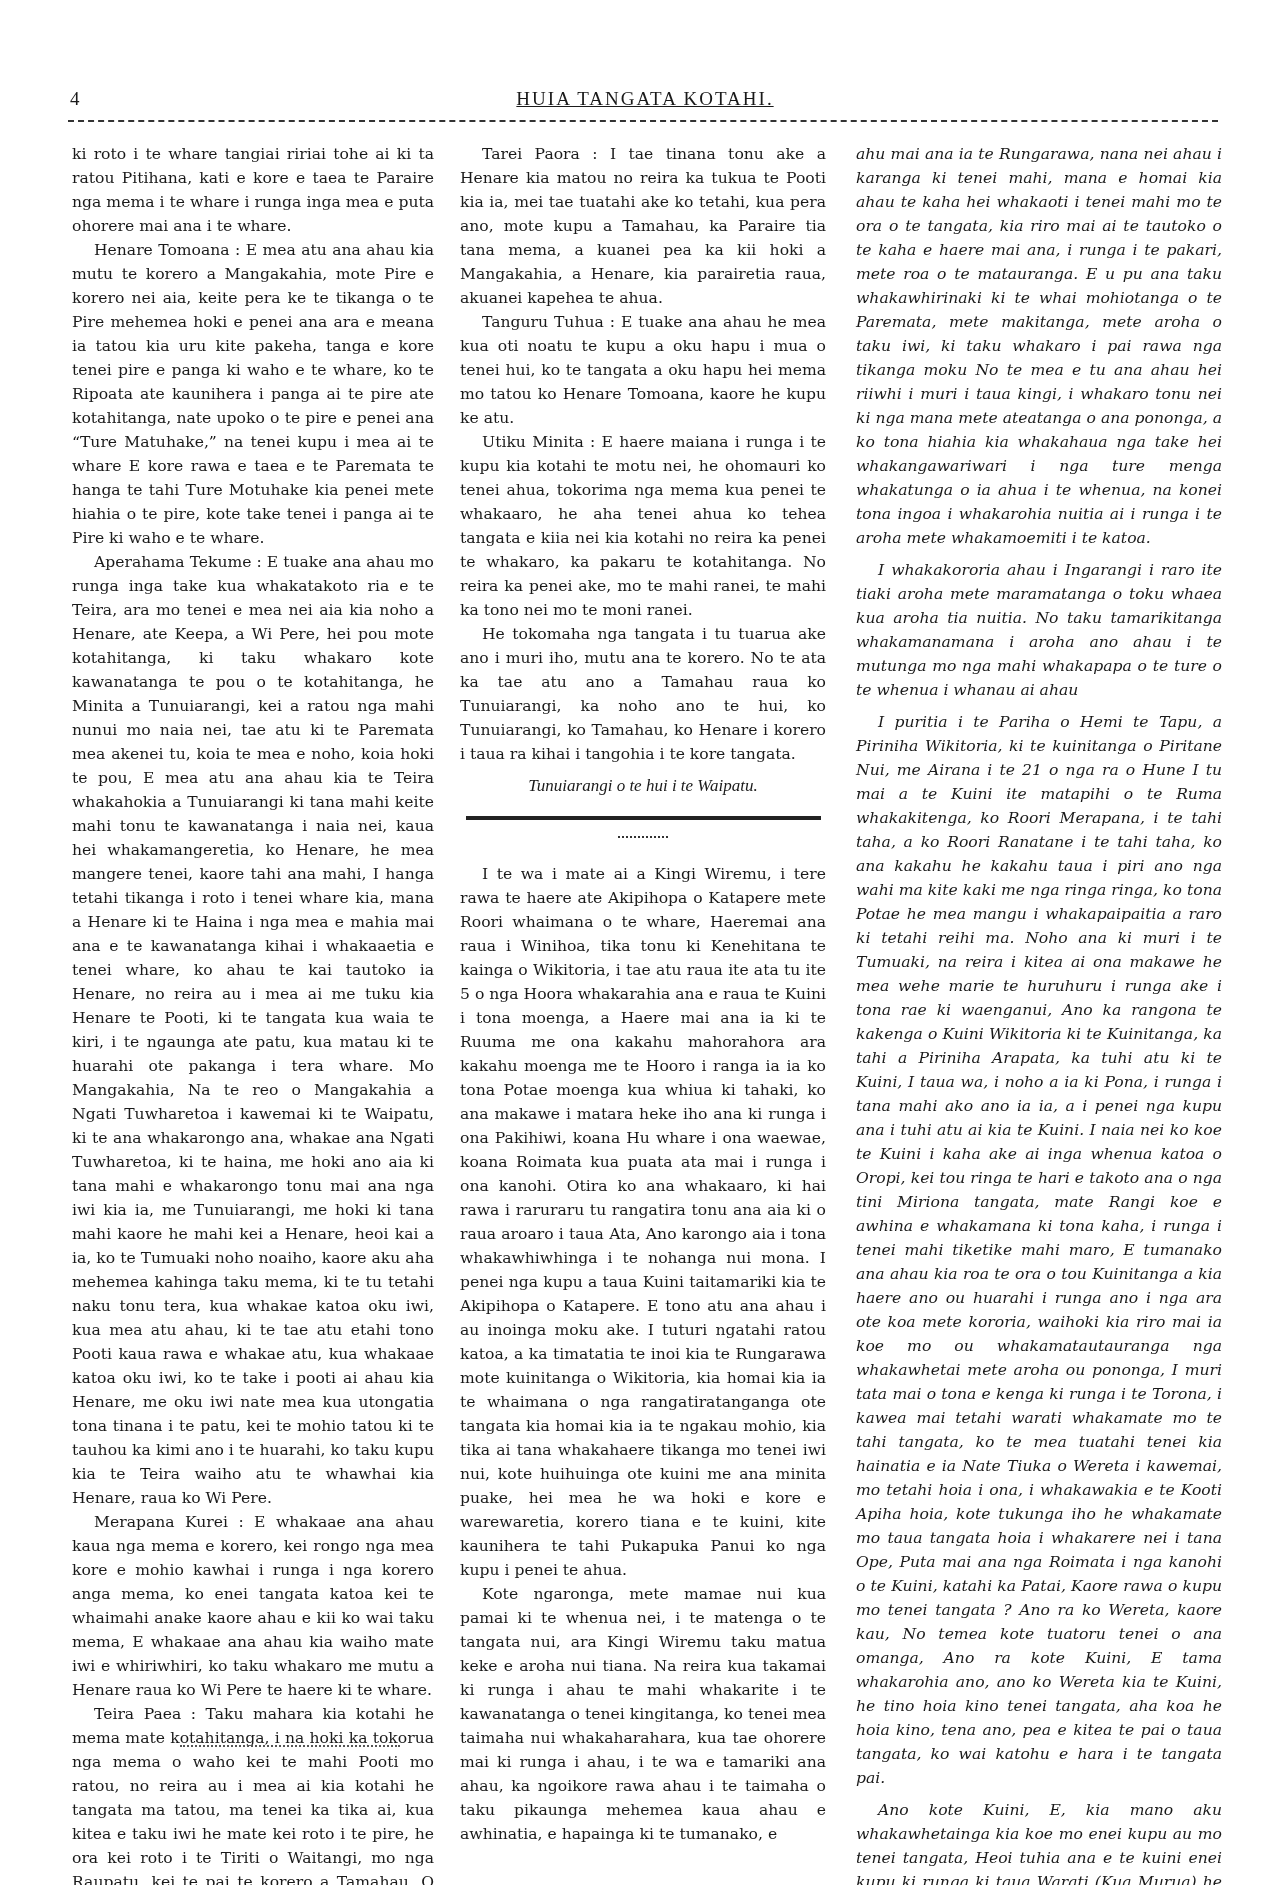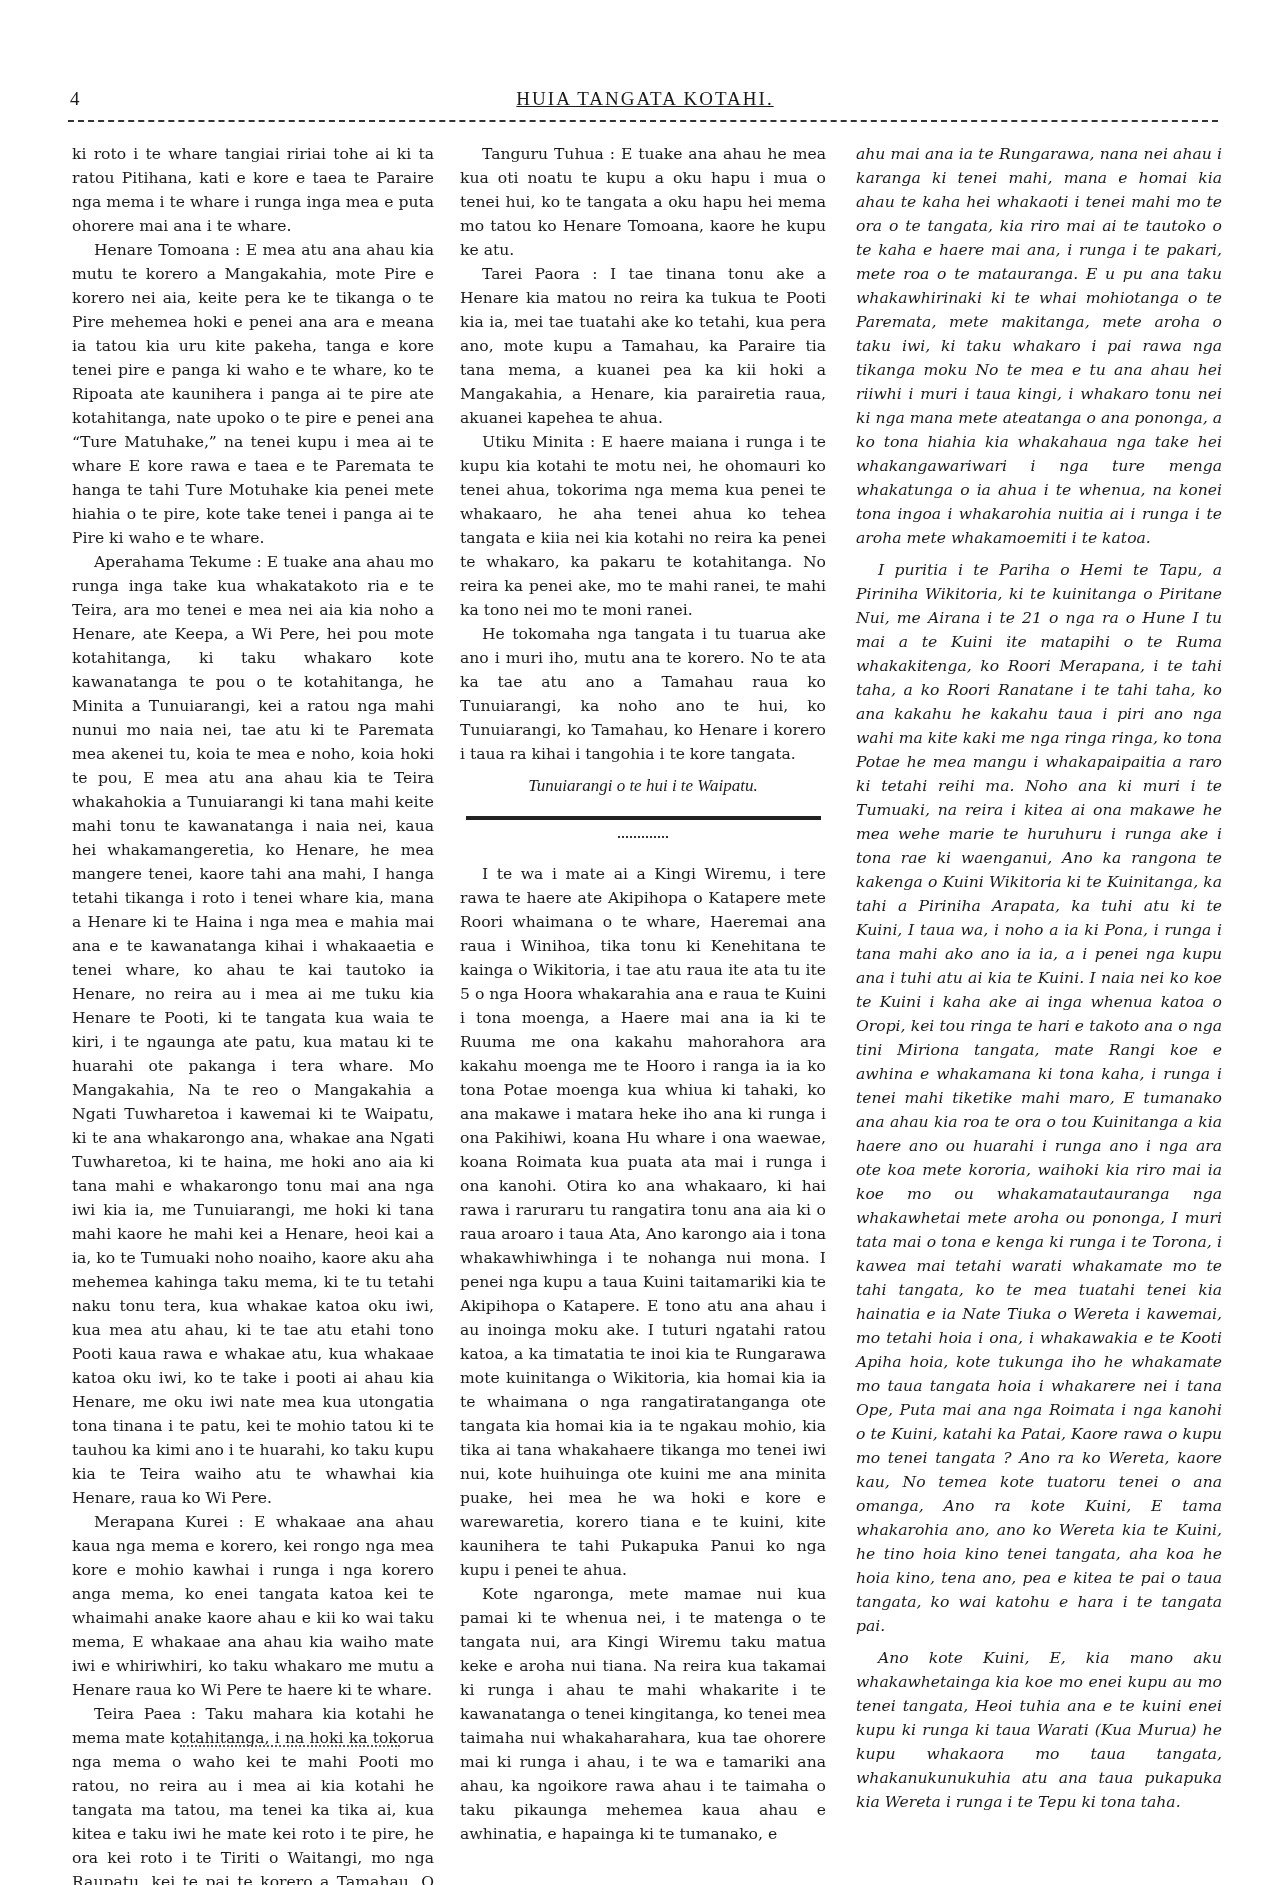--- a/index.html
+++ b/index.html
@@ -36,32 +36,33 @@
 
 <div class="column col-1">
   <p class="no-indent"><span>ki roto i te whare tangiai ririai tohe ai ki ta ratou Pitihana, kati e kore e taea te Paraire nga mema i te whare i runga inga mea e puta ohorere mai ana i te whare.</span></p>
   <p><span class="speaker">Henare Tomoana</span> <span>: E mea atu ana ahau kia mutu te korero a Mangakahia, mote Pire e korero nei aia, keite pera ke te tikanga o te Pire mehemea hoki e penei ana ara e meana ia tatou kia uru kite pakeha, tanga e kore tenei pire e panga ki waho e te whare, ko te Ripoata ate kaunihera i panga ai te pire ate kotahitanga, nate upoko o te pire e penei ana “Ture Matuhake,” na tenei kupu i mea ai te whare E kore rawa e taea e te Paremata te hanga te tahi Ture Motuhake kia penei mete hiahia o te pire, kote take tenei i panga ai te Pire ki waho e te whare.</span></p>
   <p><span class="speaker">Aperahama Tekume</span> <span>: E tuake ana ahau mo runga inga take kua whakatakoto ria e te Teira, ara mo tenei e mea nei aia kia noho a Henare, ate Keepa, a Wi Pere, hei pou mote kotahitanga, ki taku whakaro kote kawanatanga te pou o te kotahitanga, he Minita a Tunuiarangi, kei a ratou nga mahi nunui mo naia nei, tae atu ki te Paremata mea akenei tu, koia te mea e noho, koia hoki te pou, E mea atu ana ahau kia te Teira whakahokia a Tunuiarangi ki tana mahi keite mahi tonu te kawanatanga i naia nei, kaua hei whakamangeretia, ko Henare, he mea mangere tenei, kaore tahi ana mahi, I hanga tetahi tikanga i roto i tenei whare kia, mana a Henare ki te Haina i nga mea e mahia mai ana e te kawanatanga kihai i whakaaetia e tenei whare, ko ahau te kai tautoko ia Henare, no reira au i mea ai me tuku kia Henare te Pooti, ki te tangata kua waia te kiri, i te ngaunga ate patu, kua matau ki te huarahi ote pakanga i tera whare. Mo Mangakahia, Na te reo o Mangakahia a Ngati Tuwharetoa i kawemai ki te Waipatu, ki te ana whakarongo ana, whakae ana Ngati Tuwharetoa, ki te haina, me hoki ano aia ki tana mahi e whakarongo tonu mai ana nga iwi kia ia, me Tunuiarangi, me hoki ki tana mahi kaore he mahi kei a Henare, heoi kai a ia, ko te Tumuaki noho noaiho, kaore aku aha mehemea kahinga taku mema, ki te tu tetahi naku tonu tera, kua whakae katoa oku iwi, kua mea atu ahau, ki te tae atu etahi tono Pooti kaua rawa e whakae atu, kua whakaae katoa oku iwi, ko te take i pooti ai ahau kia Henare, me oku iwi nate mea kua utongatia tona tinana i te patu, kei te mohio tatou ki te tauhou ka kimi ano i te huarahi, ko taku kupu kia te Teira waiho atu te whawhai kia Henare, raua ko Wi Pere.</span></p>
   <p><span class="speaker">Merapana Kurei</span> <span>: E whakaae ana ahau kaua nga mema e korero, kei rongo nga mea kore e mohio kawhai i runga i nga korero anga mema, ko enei tangata katoa kei te whaimahi anake kaore ahau e kii ko wai taku mema, E whakaae ana ahau kia waiho mate iwi e whiriwhiri, ko taku whakaro me mutu a Henare raua ko Wi Pere te haere ki te whare.</span></p>
   <p><span class="speaker">Teira Paea</span> <span>: Taku mahara kia kotahi he mema mate kotahitanga, i na hoki ka tokorua nga mema o waho kei te mahi Pooti mo ratou, no reira au i mea ai kia kotahi he tangata ma tatou, ma tenei ka tika ai, kua kitea e taku iwi he mate kei roto i te pire, he ora kei roto i te Tiriti o Waitangi, mo nga Raupatu, kei te pai te korero a Tamahau, O tira he mea mohio ano te Hoiho, ka kite i te kai ka piko ki te kai kume rawake te tangata inga Reina kua uru nga Patiti ki te waha e ngauana.</span></p>
 </div>
 
 <div class="column col-2">
+  <p><span class="speaker">Tarei Paora</span> <span>: I tae tinana tonu ake a Henare kia matou no reira ka tukua te Pooti kia ia, mei tae tuatahi ake ko tetahi, kua pera ano, mote kupu a Tamahau, ka Paraire tia tana mema, a kuanei pea ka kii hoki a Mangakahia, a Henare, kia parairetia raua, akuanei kapehea te ahua.</span></p>
   <p><span class="speaker">Tanguru Tuhua</span> <span>: E tuake ana ahau he mea kua oti noatu te kupu a oku hapu i mua o tenei hui, ko te tangata a oku hapu hei mema mo tatou ko Henare Tomoana, kaore he kupu ke atu.</span></p>
-  <p><span class="speaker">Tarei Paora</span> <span>: I tae tinana tonu ake a Henare kia matou no reira ka tukua te Pooti kia ia, mei tae tuatahi ake ko tetahi, kua pera ano, mote kupu a Tamahau, ka Paraire tia tana mema, a kuanei pea ka kii hoki a Mangakahia, a Henare, kia parairetia raua, akuanei kapehea te ahua.</span></p>
   <p><span class="speaker">Utiku Minita</span> <span>: E haere maiana i runga i te kupu kia kotahi te motu nei, he ohomauri ko tenei ahua, tokorima nga mema kua penei te whakaaro, he aha tenei ahua ko tehea tangata e kiia nei kia kotahi no reira ka penei te whakaro, ka pakaru te kotahitanga. No reira ka penei ake, mo te mahi ranei, te mahi ka tono nei mo te moni ranei.</span></p>
   <p><span>He tokomaha nga tangata i tu tuarua ake ano i muri iho, mutu ana te korero. No te ata ka tae atu ano a Tamahau raua ko Tunuiarangi, ka noho ano te hui, ko Tunuiarangi, ko Tamahau, ko Henare i korero i taua ra kihai i tangohia i te kore tangata.</span></p>
   <p class="signoff">Tunuiarangi o te hui i te Waipatu.</p>
   <div class="section-rule"></div>
 
   <div class="title-rule"></div>
 
   <p><span>I te wa i mate ai a Kingi Wiremu, i tere rawa te haere ate Akipihopa o Katapere mete Roori whaimana o te whare, Haeremai ana raua i Winihoa, tika tonu ki Kenehitana te kainga o Wikitoria, i tae atu raua ite ata tu ite 5 o nga Hoora whakarahia ana e raua te Kuini i tona moenga, a Haere mai ana ia ki te Ruuma me ona kakahu mahorahora ara kakahu moenga me te Hooro i ranga ia ia ko tona Potae moenga kua whiua ki tahaki, ko ana makawe i matara heke iho ana ki runga i ona Pakihiwi, koana Hu whare i ona waewae, koana Roimata kua puata ata mai i runga i ona kanohi. Otira ko ana whakaaro, ki hai rawa i raruraru tu rangatira tonu ana aia ki o raua aroaro i taua Ata, Ano karongo aia i tona whakawhiwhinga i te nohanga nui mona. I penei nga kupu a taua Kuini taitamariki kia te Akipihopa o Katapere. E tono atu ana ahau i au inoinga moku ake. I tuturi ngatahi ratou katoa, a ka timatatia te inoi kia te Rungarawa mote kuinitanga o Wikitoria, kia homai kia ia te whaimana o nga rangatiratanganga ote tangata kia homai kia ia te ngakau mohio, kia tika ai tana whakahaere tikanga mo tenei iwi nui, kote huihuinga ote kuini me ana minita puake, hei mea he wa hoki e kore e warewaretia, korero tiana e te kuini, kite kaunihera te tahi Pukapuka Panui ko nga kupu i penei te ahua.</span></p>
   <p><span>Kote ngaronga, mete mamae nui kua pamai ki te whenua nei, i te matenga o te tangata nui, ara Kingi Wiremu taku matua keke e aroha nui tiana. Na reira kua takamai ki runga i ahau te mahi whakarite i te kawanatanga o tenei kingitanga, ko tenei mea taimaha nui whakaharahara, kua tae ohorere mai ki runga i ahau, i te wa e tamariki ana ahau, ka ngoikore rawa ahau i te taimaha o taku pikaunga mehemea kaua ahau e awhinatia, e hapainga ki te tumanako, e</span></p>
 </div>
 
 <div class="column col-3">
   <p class="no-indent"><span>ahu mai ana ia te Rungarawa, nana nei ahau i karanga ki tenei mahi, mana e homai kia ahau te kaha hei whakaoti i tenei mahi mo te ora o te tangata, kia riro mai ai te tautoko o te kaha e haere mai ana, i runga i te pakari, mete roa o te matauranga. E u pu ana taku whakawhirinaki ki te whai mohiotanga o te Paremata, mete makitanga, mete aroha o taku iwi, ki taku whakaro i pai rawa nga tikanga moku No te mea e tu ana ahau hei riiwhi i muri i taua kingi, i whakaro tonu nei ki nga mana mete ateatanga o ana pononga, a ko tona hiahia kia whakahaua nga take hei whakangawariwari i nga ture menga whakatunga o ia ahua i te whenua, na konei tona ingoa i whakarohia nuitia ai i runga i te aroha mete whakamoemiti i te katoa.</span></p>
+  <p class="gap"><span>I whakakororia ahau i Ingarangi i raro ite tiaki aroha mete maramatanga o toku whaea kua aroha tia nuitia. No taku tamarikitanga whakamanamana i aroha ano ahau i te mutunga mo nga mahi whakapapa o te ture o te whenua i whanau ai ahau</span></p>
   <p class="gap"><span>I puritia i te Pariha o Hemi te Tapu, a Piriniha Wikitoria, ki te kuinitanga o Piritane Nui, me Airana i te 21 o nga ra o Hune I tu mai a te Kuini ite matapihi o te Ruma whakakitenga, ko Roori Merapana, i te tahi taha, a ko Roori Ranatane i te tahi taha, ko ana kakahu he kakahu taua i piri ano nga wahi ma kite kaki me nga ringa ringa, ko tona Potae he mea mangu i whakapaipaitia a raro ki tetahi reihi ma. Noho ana ki muri i te Tumuaki, na reira i kitea ai ona makawe he mea wehe marie te huruhuru i runga ake i tona rae ki waenganui, Ano ka rangona te kakenga o Kuini Wikitoria ki te Kuinitanga, ka tahi a Piriniha Arapata, ka tuhi atu ki te Kuini, I taua wa, i noho a ia ki Pona, i runga i tana mahi ako ano ia ia, a i penei nga kupu ana i tuhi atu ai kia te Kuini. I naia nei ko koe te Kuini i kaha ake ai inga whenua katoa o Oropi, kei tou ringa te hari e takoto ana o nga tini Miriona tangata, mate Rangi koe e awhina e whakamana ki tona kaha, i runga i tenei mahi tiketike mahi maro, E tumanako ana ahau kia roa te ora o tou Kuinitanga a kia haere ano ou huarahi i runga ano i nga ara ote koa mete kororia, waihoki kia riro mai ia koe mo ou whakamatautauranga nga whakawhetai mete aroha ou pononga, I muri tata mai o tona e kenga ki runga i te Torona, i kawea mai tetahi warati whakamate mo te tahi tangata, ko te mea tuatahi tenei kia hainatia e ia Nate Tiuka o Wereta i kawemai, mo tetahi hoia i ona, i whakawakia e te Kooti Apiha hoia, kote tukunga iho he whakamate mo taua tangata hoia i whakarere nei i tana Ope, Puta mai ana nga Roimata i nga kanohi o te Kuini, katahi ka Patai, Kaore rawa o kupu mo tenei tangata ? Ano ra ko Wereta, kaore kau, No temea kote tuatoru tenei o ana omanga, Ano ra kote Kuini, E tama whakarohia ano, ano ko Wereta kia te Kuini, he tino hoia kino tenei tangata, aha koa he hoia kino, tena ano, pea e kitea te pai o taua tangata, ko wai katohu e hara i te tangata pai.</span></p>
   <p class="gap"><span>Ano kote Kuini, E, kia mano aku whakawhetainga kia koe mo enei kupu au mo tenei tangata, Heoi tuhia ana e te kuini enei kupu ki runga ki taua Warati (Kua Murua) he kupu whakaora mo taua tangata, whakanukunukuhia atu ana taua pukapuka kia Wereta i runga i te Tepu ki tona taha.</span></p>
 </div>
 
 <div class="bottom-marks"></div>
 
 </body></html>

